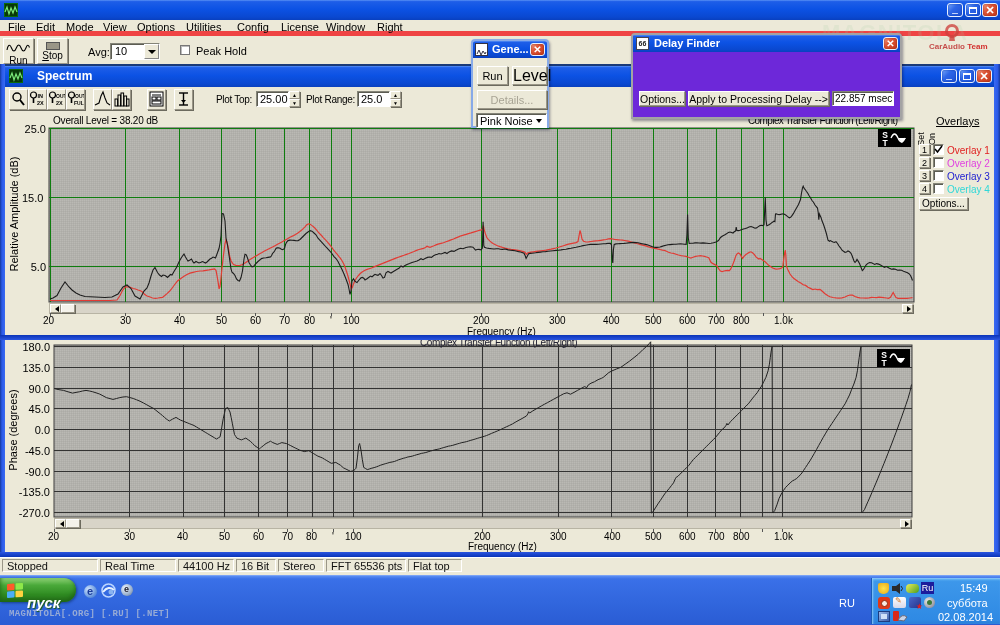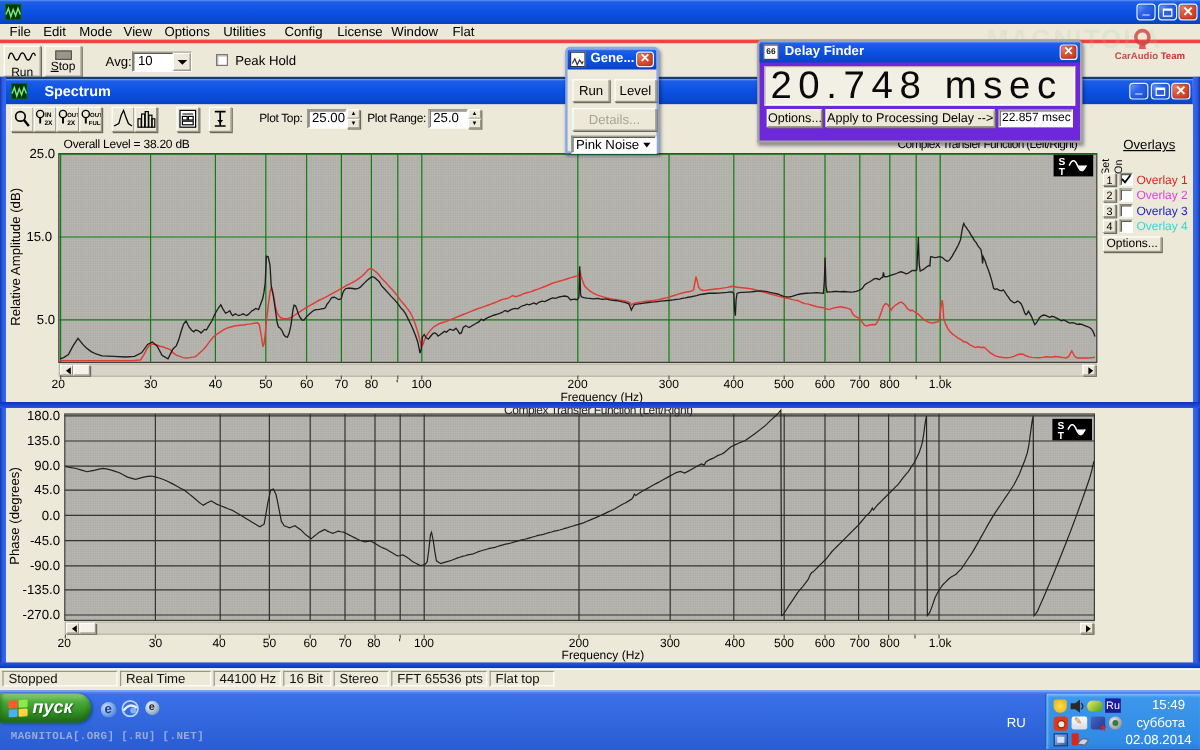--- a/index.html
+++ b/index.html
@@ -19,31 +19,31 @@
       <rect x="1" y="1" width="12" height="12" fill="#083808"></rect>
       <polyline points="1,9 3,4 5,11 7,5 9,10 11,4 13,9" stroke="#7be87b" stroke-width="1.2" fill="none"></polyline>
     </svg>
   <div class="abs wbtn" style="left:947px;top:3px;font-size:10px;line-height:9px">_</div>
   <div class="abs wbtn" style="left:964.5px;top:3px">
       <div style="width:8px;height:7px;border:1px solid #fff;border-top-width:2px;margin:2.5px auto 0"></div>
     </div>
   <div class="abs wbtn xbtn" style="left:982px;top:3px;font-size:11px;line-height:13px;font-weight:bold">✕</div>
 </div>
 
-<div class="abs" style="left:0;top:20px;width:1000px;height:16px;background:#ece9d8;border-bottom:3px solid #ef4444">
+<div class="abs" style="left:0;top:20px;width:1000px;height:16px;background:#ece9d8;border-bottom:5px solid #ef4444">
  <span style="position:absolute;top:1px;left:8px;font-size:11px;color:#000">File</span>
     <span style="position:absolute;top:1px;left:36px;font-size:11px;color:#000">Edit</span>
     <span style="position:absolute;top:1px;left:66px;font-size:11px;color:#000">Mode</span>
     <span style="position:absolute;top:1px;left:103px;font-size:11px;color:#000">View</span>
     <span style="position:absolute;top:1px;left:137px;font-size:11px;color:#000">Options</span>
     <span style="position:absolute;top:1px;left:186px;font-size:11px;color:#000">Utilities</span>
     <span style="position:absolute;top:1px;left:237px;font-size:11px;color:#000">Config</span>
     <span style="position:absolute;top:1px;left:281px;font-size:11px;color:#000">License</span>
     <span style="position:absolute;top:1px;left:326px;font-size:11px;color:#000">Window</span>
-    <span style="position:absolute;top:1px;left:377px;font-size:11px;color:#000">Flat</span>
+    <span style="position:absolute;top:1px;left:377px;font-size:11px;color:#000">Right</span>
 </div>
 
 <div class="abs" style="left:0;top:37px;width:1000px;height:27px;background:#ece9d8">
   <div class="abs btn3d" style="left:3px;top:1px;width:31px;height:26px;text-align:center">
     <svg width="25" height="11" style="margin-top:1px">
         <path d="M1,8 C2.2,2 4,2 5.5,6 C7,10 8.8,10 10.3,6 C11.8,2 13.6,2 15.1,6 C16.6,10 18.4,10 19.9,6 C21.2,2.5 22.5,2.5 23.5,5.5" fill="none" stroke="#000" stroke-width="1.1"></path>
       </svg>
     <div style="font-size:10px;margin-top:-2px"><span style="text-decoration:underline">R</span>un</div>
   </div>
   <div class="abs btn3d" style="left:37px;top:1px;width:31px;height:26px;text-align:center">
@@ -376,21 +376,21 @@
 
   <div class="abs" style="left:0;top:2px;width:76px;height:24px;border-radius:0 12px 12px 0;background:linear-gradient(180deg,#8fd276 0%,#4aa93a 30%,#2f8b22 70%,#2d7f1f 100%);box-shadow:inset 0 -3px 5px #1e6414,1px 1px 3px #16408a">
     <svg class="abs" style="left:7px;top:4px" width="17" height="16" viewBox="0 0 17 16">
         <g transform="skewY(-4)">
           <rect x="0" y="2" width="7.5" height="6.5" rx="1" fill="#ff5a2a"></rect>
           <rect x="8.5" y="2" width="7.5" height="6.5" rx="1" fill="#8ee84a"></rect>
           <rect x="0" y="9.5" width="7.5" height="6.5" rx="1" fill="#4aaef8"></rect>
           <rect x="8.5" y="9.5" width="7.5" height="6.5" rx="1" fill="#ffd340"></rect>
         </g>
       </svg>
-    <span class="abs" style="left:27px;top:3px;font-size:15px;font-weight:bold;font-style:italic;color:#fff;text-shadow:1px 1px 1px #1c5c12">пуск</span>
+    <span class="abs" style="left:27px;top:16px;font-size:15px;font-weight:bold;font-style:italic;color:#fff;text-shadow:1px 1px 1px #1c5c12">пуск</span>
   </div>
 
   <div class="abs" style="left:84px;top:9px;width:13px;height:13px;border-radius:7px;background:radial-gradient(circle at 35% 35%,#cfe4ff,#5a8cd8 70%)">
       <span style="position:absolute;left:3px;top:-0.5px;color:#1a3c9c;font-size:11px;font-weight:bold">e</span>
     </div>
   <svg class="abs" style="left:101px;top:7px" width="15" height="15">
       <circle cx="7.5" cy="7.5" r="6.5" fill="none" stroke="#bcd6ff" stroke-width="1.5"></circle>
       <path d="M2,9 Q7.5,2 13,7" stroke="#e8f2ff" stroke-width="2" fill="none"></path>
       <circle cx="10" cy="9" r="2.5" fill="#8ab4f0"></circle>
     </svg>
@@ -444,33 +444,30 @@
 
 <div class="abs" style="left:471px;top:39px;width:78px;height:89px;background:#ece9d8;border:2px solid #88aae8;border-radius:4px 4px 0 0;box-shadow:1px 2px 3px rgba(0,0,40,.4);z-index:10">
   <div class="tb" style="height:17px;border-radius:2px 2px 0 0;position:relative">
     <div style="position:absolute;left:2px;top:1.5px;width:13px;height:13px;background:#fff;border:1px solid #334"><svg width="11" height="11">
           <polyline points="1,7 3,3 5,8 7,4 9,7 10,5" fill="none" stroke="#334" stroke-width="1"></polyline>
         </svg></div>
     <span style="position:absolute;left:19px;top:1.5px;font-size:11px;font-weight:bold;color:#fff">Gene...</span>
     <div class="wbtn xbtn" style="position:absolute;right:2px;top:1.5px;width:15px;height:13px;font-size:10px;line-height:12px;font-weight:bold">✕</div>
   </div>
   <div class="btn3d abs" style="left:4px;top:25px;width:31px;height:19px;font-size:11px;text-align:center;line-height:18px">Run</div>
-  <div class="btn3d abs" style="left:39px;top:25px;width:35px;height:19px;font-size:11px;text-align:center;line-height:18px">Level</div>
+  <div class="btn3d abs" style="left:39px;top:25px;width:35px;height:19px;font-size:16px;text-align:center;line-height:18px">Level</div>
   <div class="btn3d abs" style="left:4px;top:49px;width:70px;height:19px;font-size:11px;text-align:center;line-height:18px;color:#a8a494">Details...</div>
   <div class="abs sunk" style="left:3px;top:72px;width:71px;height:15px">
     <span style="font-size:11px;position:absolute;left:3px;top:0.5px">Pink Noise</span>
     <div style="position:absolute;right:4px;top:5px;width:0;height:0;border:3.5px solid transparent;border-top:4.5px solid #000"></div>
   </div>
 </div>
 
 <div class="abs" style="left:631px;top:33px;width:271px;height:86px;background:#6d28d9;border:2px solid #a3a3a3;border-radius:4px 4px 0 0;box-shadow:1px 2px 3px rgba(0,0,40,.4);z-index:10">
   <div class="tb" style="height:17px;border-radius:2px 2px 0 0;position:relative">
     <div style="position:absolute;left:3px;top:1.5px;width:13px;height:13px;background:#fff;border:1px solid #445;font-size:7px;text-align:center;line-height:11px;color:#222;font-weight:bold">66</div>
     <span style="position:absolute;left:21px;top:1.5px;font-size:11px;font-weight:bold;color:#fff">Delay Finder</span>
     <div class="wbtn xbtn" style="position:absolute;right:2px;top:1.5px;width:15px;height:13px;font-size:10px;line-height:12px;font-weight:bold">✕</div>
   </div>
-  <div class="abs" style="left:4px;top:20px;width:259px;height:33px;background:#f2efe4;border:1px solid;border-color:#b8b4a4 #fff #fff #b8b4a4">
-    <span style="position:absolute;left:4px;top:-3px;font-size:32px;letter-spacing:5.5px;color:#0a0a0a;white-space:nowrap">20.748 msec</span>
-  </div>
   <div class="btn3d abs" style="left:6px;top:56px;width:46px;height:15px;font-size:10.5px;text-align:center;line-height:14px">Options...</div>
   <div class="btn3d abs" style="left:55px;top:56px;width:141px;height:15px;font-size:10.5px;text-align:center;line-height:14px">Apply to Processing Delay --&gt;</div>
   <div class="abs sunk" style="left:199px;top:56px;width:62px;height:15px;font-size:10px;line-height:13px;padding-left:2px;white-space:nowrap">22.857&nbsp;msec</div>
 </div>
 
 </body></html>

